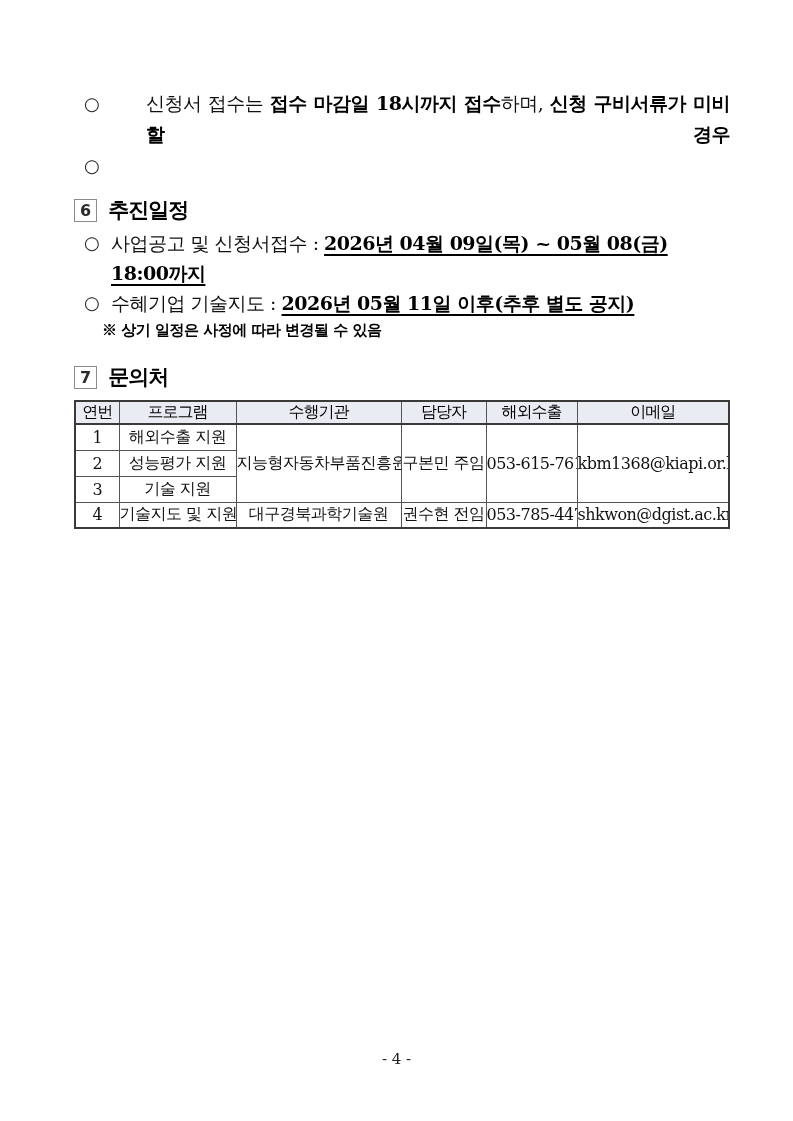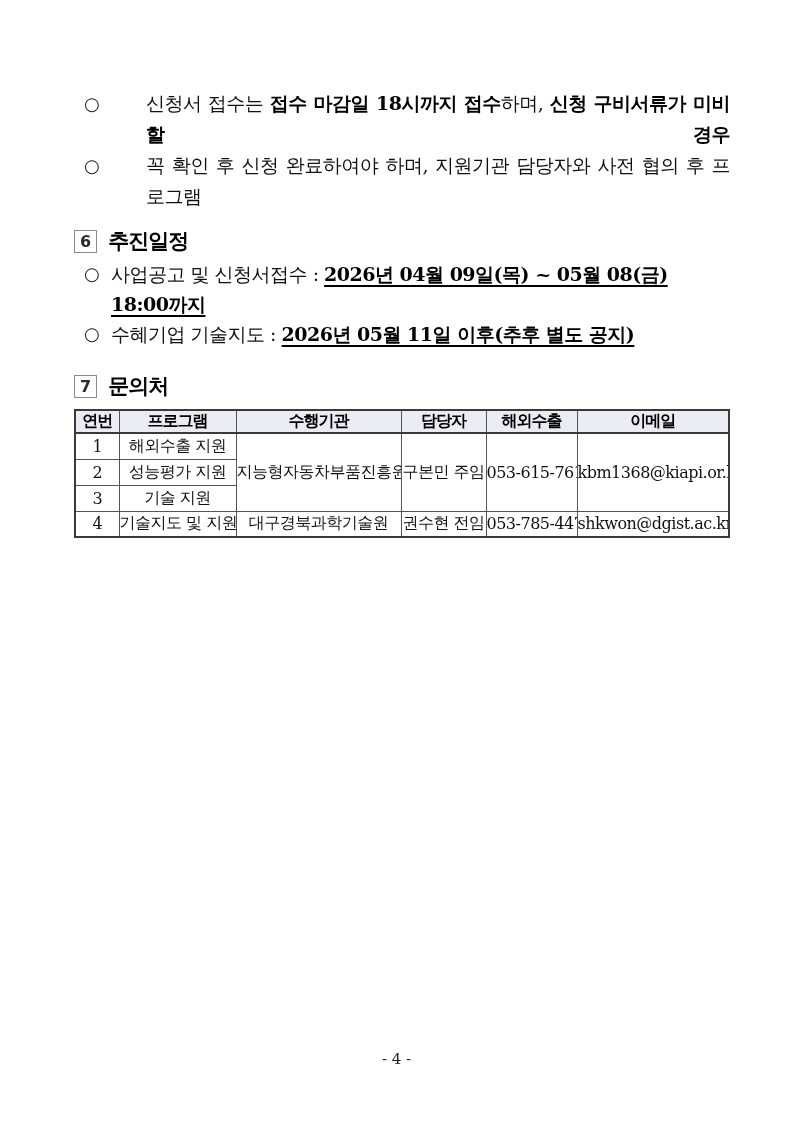--- a/index.html
+++ b/index.html
@@ -59,21 +59,21 @@
   table.contacts {
     border-collapse:collapse;
     width:656px; margin-top:8px;
     font-size:16px;
     border:2px solid #3a3a3a;
     table-layout:fixed;
   }
   table.contacts th {
     background:#e9edf3;
     font-family:"DejaVu Sans", sans-serif;
-    font-weight:700; font-size:16px;
+    font-weight:400; font-size:16px;
     border:1px solid #555;
     border-bottom:2px solid #3a3a3a;
     height:16px; text-align:center;
     letter-spacing:-1px; color:#000;
   }
   table.contacts td {
     border:1px solid #555;
     height:26px;
     text-align:center; vertical-align:middle;
     letter-spacing:-0.5px;
@@ -94,21 +94,20 @@
     <div class="bullet">
       <span class="marker">○</span>
       <div class="btext">
         <span class="line fill"><span>신청서 접수는 </span><span class="b">접수 마감일 18시까지 접수</span><span>하며, </span><span class="b">신청 구비서류가 미비할 경우</span></span>
       </div>
     </div>
 
     <div class="bullet">
       <span class="marker">○</span>
       <div class="btext">
-        <span class="line fill"><span>꼭 확인 후 신청 완료하여야 하며, 지원기관 담당자와 사전 협의 후 프로그램</span></span>
       </div>
     </div>
 
     <div class="sec-head">
       <span class="numbox">6</span>
       <span class="sec-title">추진일정</span>
     </div>
 
     <div class="sched-list">
       <div class="bullet">
@@ -116,20 +115,21 @@
         <div class="btext">
           <span>사업공고 및 신청서접수</span><span> : </span><span class="b u">2026년 04월 09일(목) ~ 05월 08(금) 18:00까지</span>
         </div>
       </div>
       <div class="bullet">
         <span class="marker">○</span>
         <div class="btext">
           <span>수혜기업 기술지도</span><span> : </span><span class="b u">2026년 05월 11일 이후(추후 별도 공지)</span>
         </div>
       </div>
+      <div class="note">※ 상기 일정은 사정에 따라 변경될 수 있음</div>
     </div>
 
     <div class="sec-head contacts">
       <span class="numbox">7</span>
       <span class="sec-title">문의처</span>
     </div>
 
     <table class="contacts">
       <colgroup>
         <col style="width:44px">

